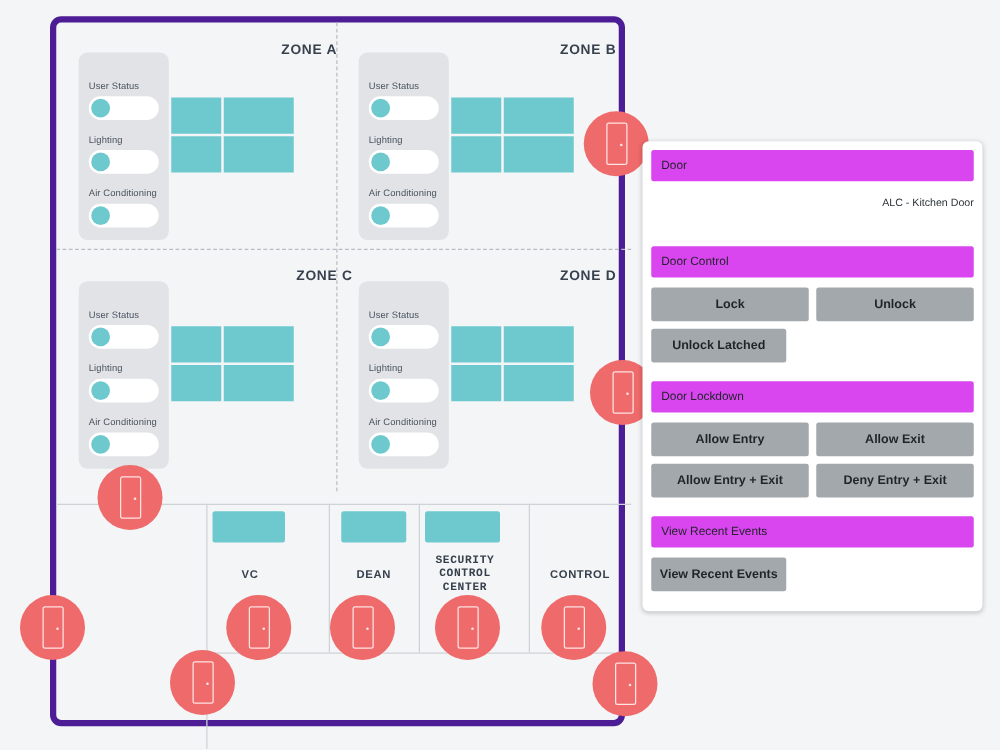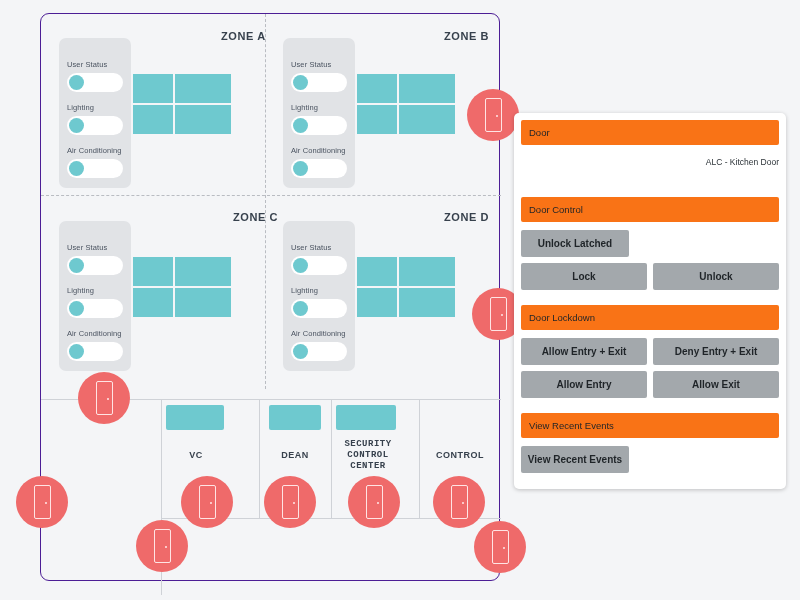--- a/index.html
+++ b/index.html
@@ -8,21 +8,21 @@
     background: #f4f5f7;
     font-family: "Liberation Sans", sans-serif;
     overflow: hidden;
   }
   #stage { position: relative; width: 800px; height: 600px; }
 
   
   .floorplan {
     position: absolute; left: 40px; top: 13px;
     width: 460px; height: 568px;
-    border: 1px solid #4c1d95;
+    border: 5px solid #4c1d95;
     border-radius: 9px;
     background: #f4f5f7;
   }
 
   
   .zone-sep { position: absolute; }
   .zone-sep.h {
     left: 0; top: 181px; width: 460px; height: 0;
     border-top: 1px dashed #b9bcc2;
   }
@@ -107,21 +107,21 @@
 
   
   .panel {
     position: absolute; left: 514px; top: 113px;
     width: 272px; background: #ffffff;
     border-radius: 5px;
     box-shadow: 0 1px 4px rgba(0,0,0,.22);
     padding: 7px 7px 10px 7px;
   }
   .panel-header {
-    background: #f97316; color: #1f2428;
+    background: #d946ef; color: #1f2428;
     font-size: 9.5px; padding: 7px 8px;
     border-radius: 2px; margin-bottom: 8px;
   }
   .panel-value {
     text-align: right; font-size: 8.5px; color: #2c3338;
     padding: 4px 0 30px 0;
   }
   .btn-row { display: flex; gap: 6px; margin-bottom: 6px; }
   .pbtn {
     background: #a3a8ac; color: #1f2428;
@@ -285,38 +285,38 @@
     <div class="door-glyph"></div>
     </div>
 
   <div class="panel">
 
     <div class="panel-header">Door</div>
     <div class="panel-value">ALC - Kitchen Door</div>
 
     <div class="panel-header">Door Control</div>
     <div class="btn-row">
-      <button class="pbtn auto">Unlock Latched</button>
-    </div>
-    <div class="btn-row">
       <button class="pbtn half">Lock</button>
       <button class="pbtn half">Unlock</button>
     </div>
+    <div class="btn-row">
+      <button class="pbtn auto">Unlock Latched</button>
+    </div>
 
     <div class="section-gap"></div>
 
     <div class="panel-header">Door Lockdown</div>
+    <div class="btn-row">
+      <button class="pbtn half">Allow Entry</button>
+      <button class="pbtn half">Allow Exit</button>
+    </div>
     <div class="btn-row">
       <button class="pbtn half">Allow Entry + Exit</button>
       <button class="pbtn half">Deny Entry + Exit</button>
     </div>
-    <div class="btn-row">
-      <button class="pbtn half">Allow Entry</button>
-      <button class="pbtn half">Allow Exit</button>
-    </div>
 
     <div class="section-gap"></div>
 
     <div class="panel-header">View Recent Events</div>
     <div class="btn-row">
       <button class="pbtn auto">View Recent Events</button>
     </div>
   </div>
 
 </div>

